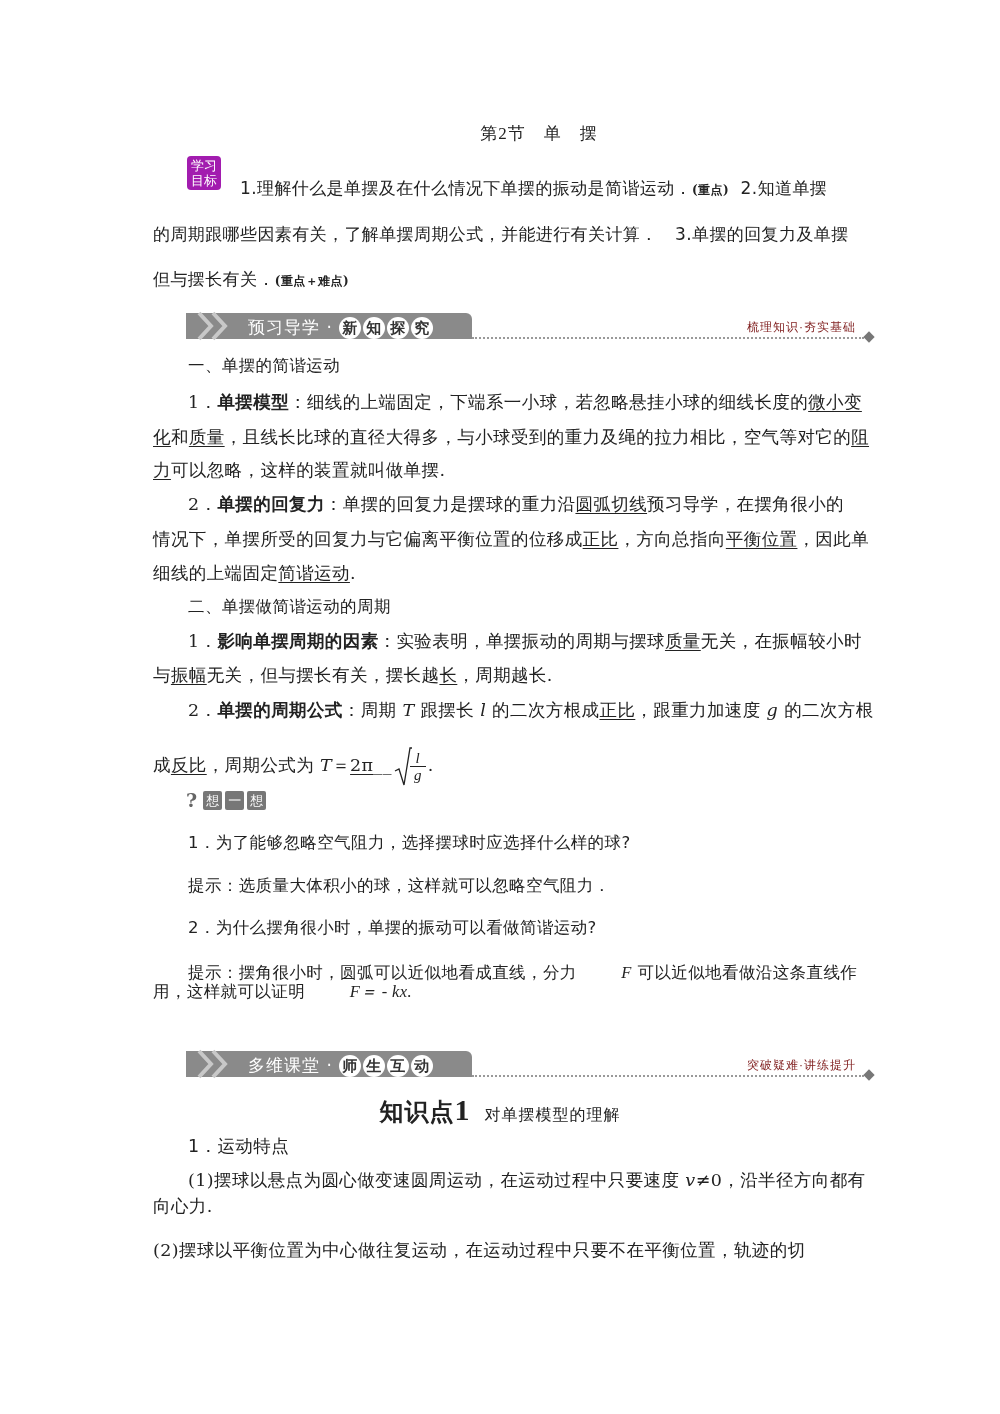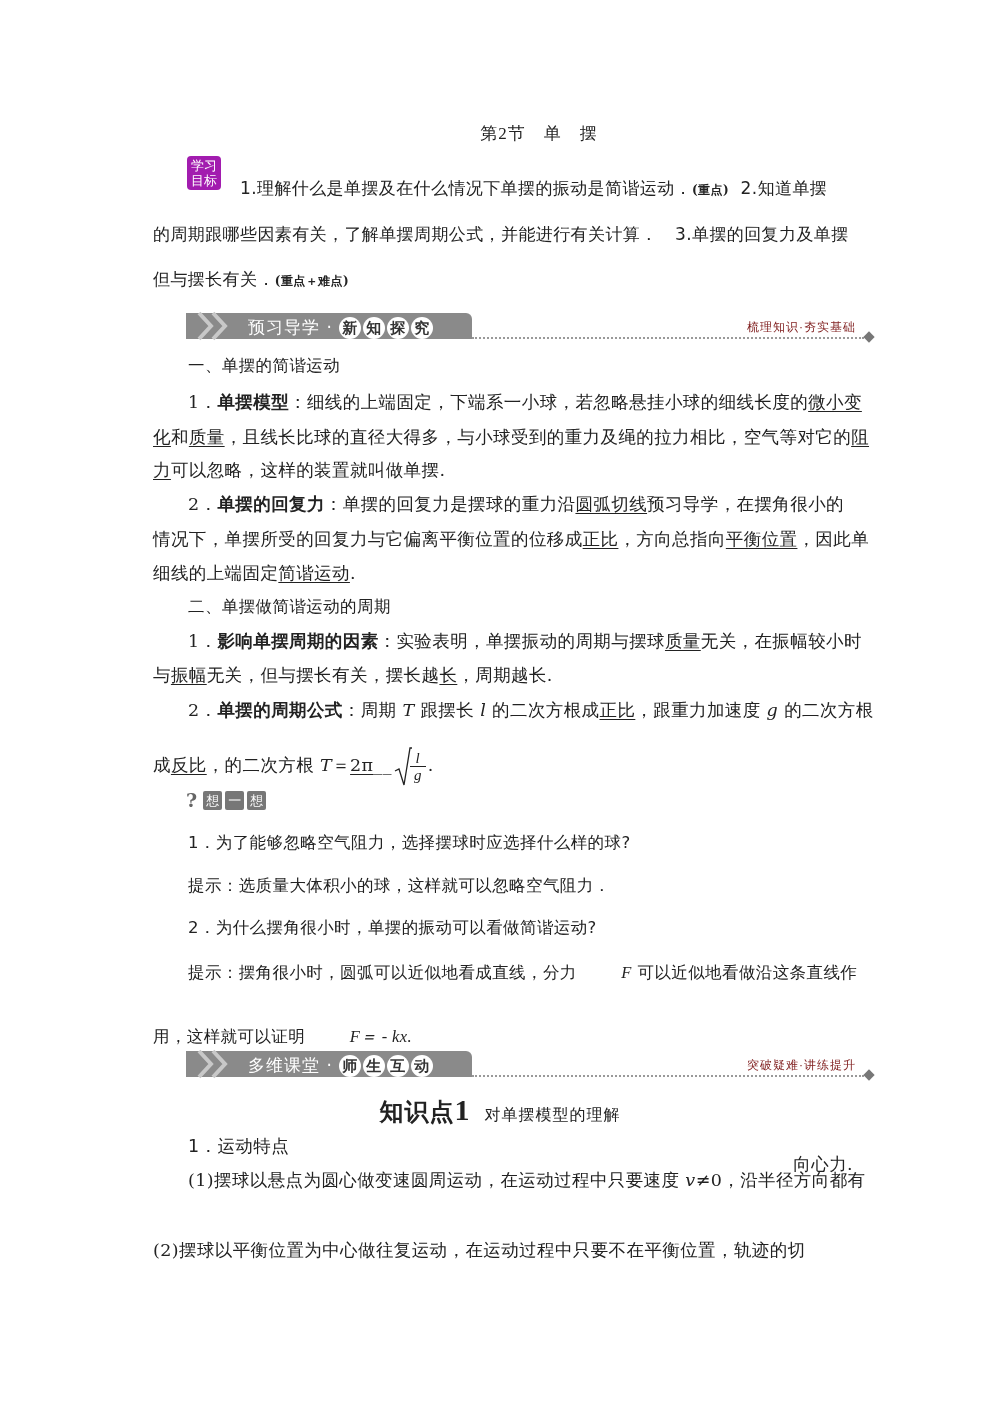--- a/index.html
+++ b/index.html
@@ -100,21 +100,21 @@
   <span>1．</span><b>影响单摆周期的因素</b><span>：实验表明，单摆振动的周期与摆球</span><u>质量</u><span>无关，在振幅较小时</span>
 </div>
 <div class="line" style="top:665px;">
   <span>与</span><u>振幅</u><span>无关，但与摆长有关，摆长越</span><u>长</u><span>，周期越长.</span>
 </div>
 
 <div class="line ind" style="top:700px;">
   <span>2．</span><b>单摆的周期公式</b><span>：周期 </span><i>T</i><span> 跟摆长 </span><i>l</i><span> 的二次方根成</span><u>正比</u><span>，跟重力加速度 </span><i>g</i><span> 的二次方根</span>
 </div>
 <div class="line" style="top:745px; line-height:40px; height:40px;">
-  <span>成</span><u>反比</u><span>，的二次方根 </span><i>T</i><span>＝</span><u>2π</u><span>__</span><span class="sqrt">
+  <span>成</span><u>反比</u><span>，周期公式为 </span><i>T</i><span>＝</span><u>2π</u><span>__</span><span class="sqrt">
     <svg width="18" height="40" viewBox="0 0 18 40" style="position:absolute;left:0;top:0;">
         <polyline points="1,24 5,22 10,38 16,1 34,1" fill="none" stroke="#222" stroke-width="1.3"></polyline>
       </svg>
     <div class="frac">
       <div style="border-bottom:1px solid #222; margin-top:3px;">l</div>
       <div>g</div>
     </div>
   </span><span>.</span>
 </div>
 
@@ -123,21 +123,21 @@
   <span class="box">想</span>
   <span class="box">一</span>
   <span class="box">想</span>
 </div>
 <div class="line ind sans" style="top:833px; font-size:16.5px;">1．为了能够忽略空气阻力，选择摆球时应选择什么样的球?</div>
 <div class="line ind sans" style="top:876px; font-size:16.5px;">提示：选质量大体积小的球，这样就可以忽略空气阻力．</div>
 <div class="line ind sans" style="top:918px; font-size:16.5px;">2．为什么摆角很小时，单摆的振动可以看做简谐运动?</div>
 <div class="line ind sans" style="top:963px; font-size:16.5px;">
   <span>提示：摆角很小时，圆弧可以近似地看成直线，分力 </span><i class="serif">F</i><span> 可以近似地看做沿这条直线作</span>
 </div>
-<div class="line sans" style="top:1027px; font-size:16.5px;">
+<div class="line sans" style="top:982px; font-size:16.5px;">
   <span>用，这样就可以证明 </span><i class="serif">F＝ - kx.</i>
 </div>
 
 <div class="banner" style="top:1051px;">
   <div class="bar"></div>
   <svg class="chev" style="left:10px;" viewBox="0 0 20 30">
       <polyline points="3,2 15,15 3,28" fill="none" stroke="#c8c8c8" stroke-width="4"></polyline>
     </svg>
   <svg class="chev" style="left:24px;" viewBox="0 0 20 30">
       <polyline points="3,2 15,15 3,28" fill="none" stroke="#c8c8c8" stroke-width="4"></polyline>
@@ -155,14 +155,14 @@
 <div class="kp">
   <span class="big"><span>知识点</span><span class="num">1</span></span><span class="sub">对单摆模型的理解</span>
 </div>
 
 <div class="line ind" style="top:1136px;">
   <b style="font-weight:normal;">1．运动特点</b>
 </div>
 <div class="line ind" style="top:1170px;">
   <span>(1)摆球以悬点为圆心做变速圆周运动，在运动过程中只要速度 </span><i>v</i><span>≠0，沿半径方向都有</span>
 </div>
-<div class="line" style="top:1154px;text-align:right;">向心力.</div>
+<div class="line" style="top:1196px;">向心力.</div>
 <div class="line" style="top:1240px;">(2)摆球以平衡位置为中心做往复运动，在运动过程中只要不在平衡位置，轨迹的切</div>
 
 </body></html>

